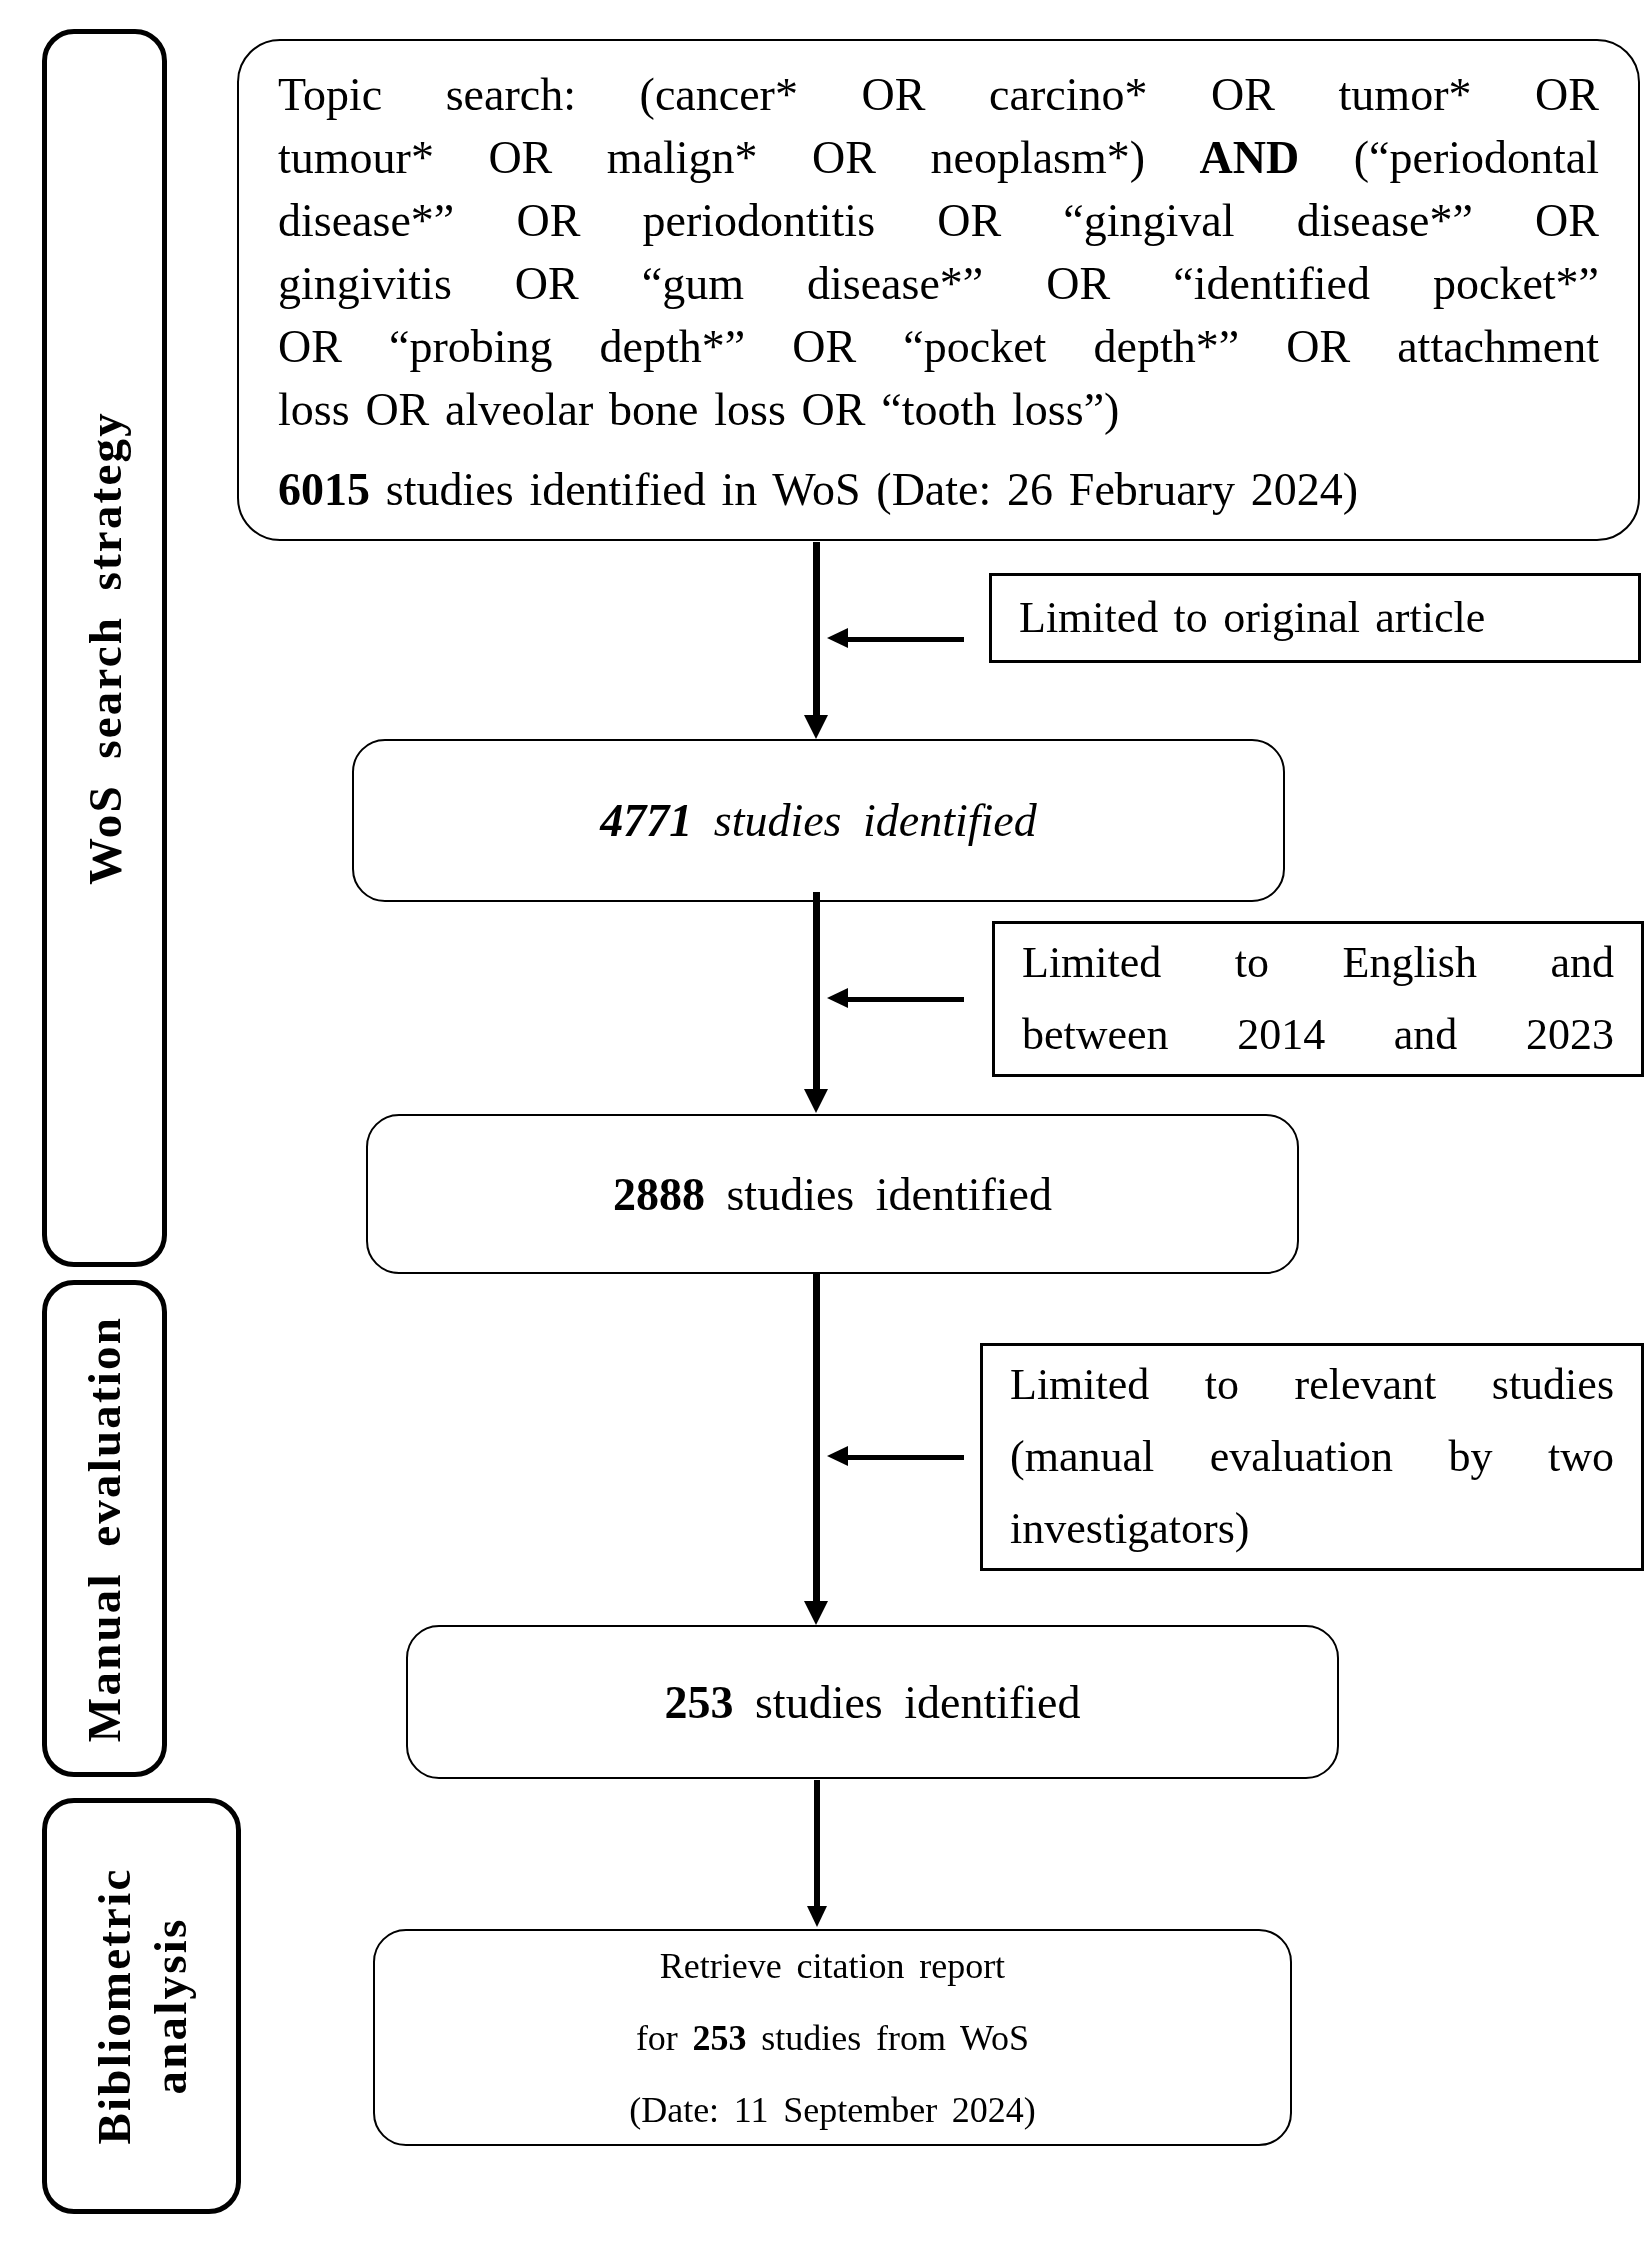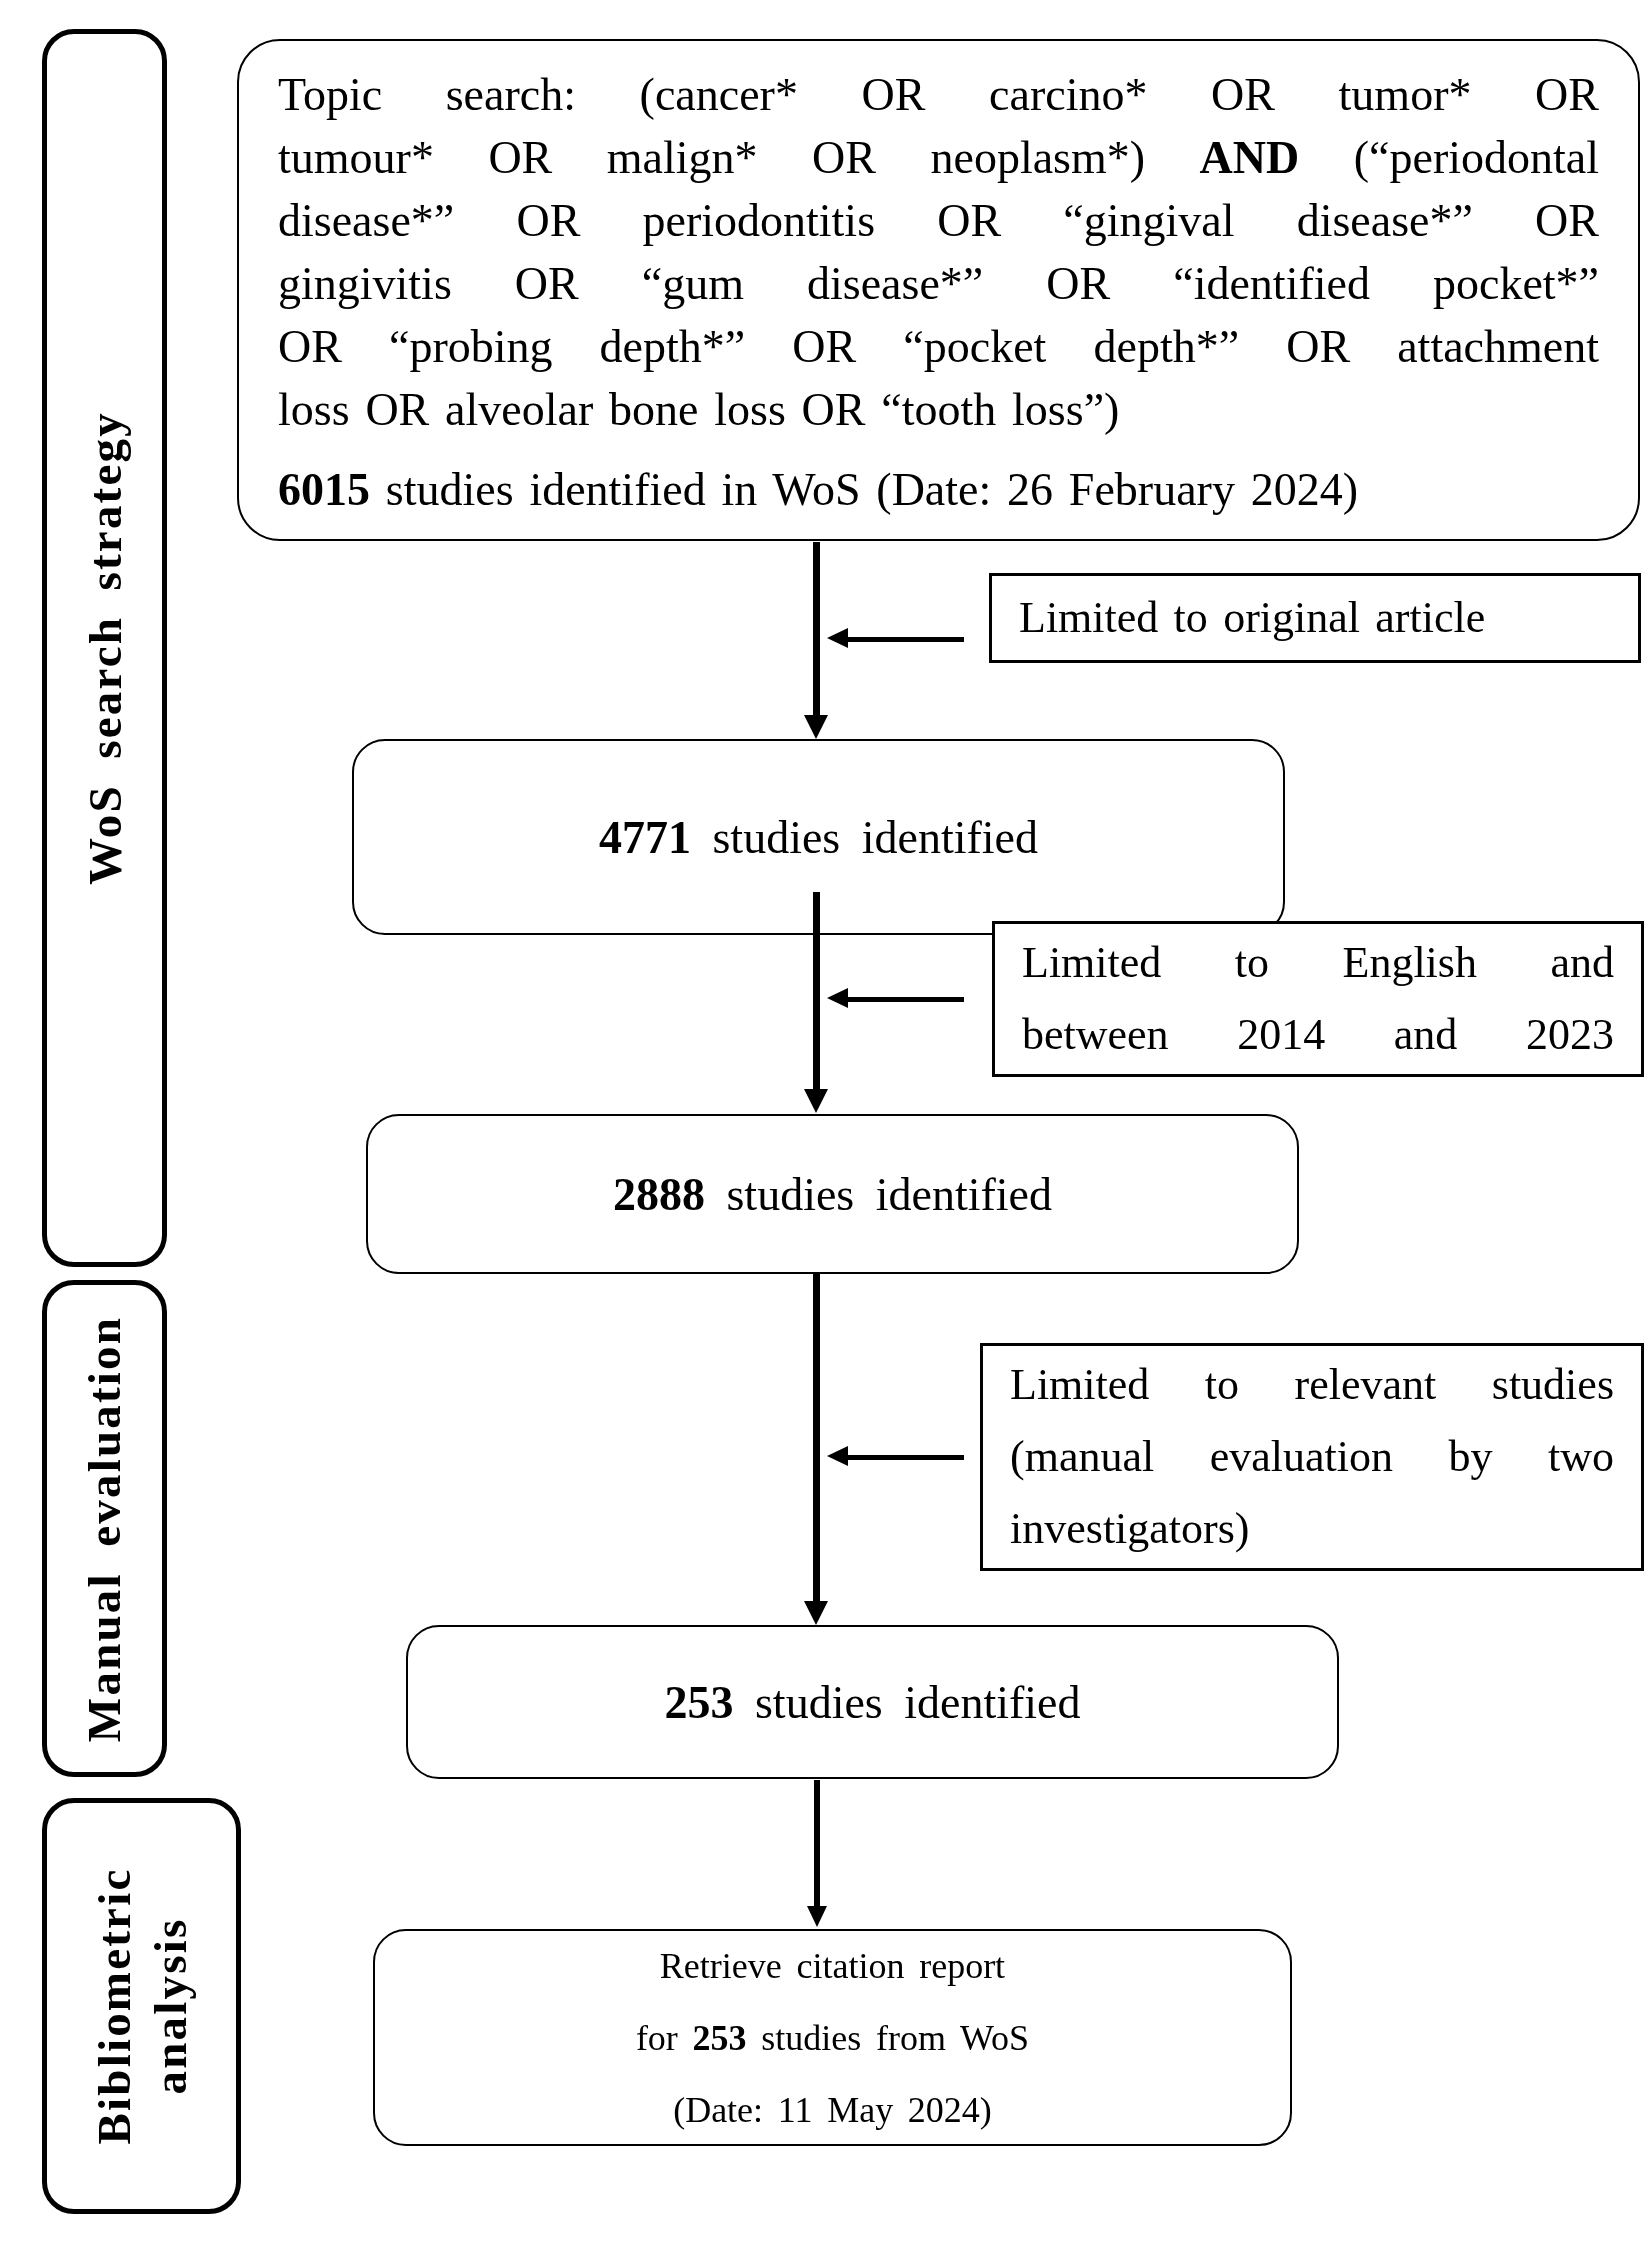--- a/index.html
+++ b/index.html
@@ -62,21 +62,21 @@
     border: 2.9px solid #000;
     border-radius: 33px;
     background: #fff;
     display: flex;
     align-items: center;
     justify-content: center;
     font-size: 46px;
     word-spacing: 10px;
     text-align: center;
   }
-  #step-4771 { left: 352px; top: 739px; width: 933px; height: 196px; }
+  #step-4771 { left: 352px; top: 739px; width: 933px; height: 163px; font-style: italic; }
   #step-2888 { left: 366px; top: 1114px; width: 933px; height: 160px; }
   #step-253  { left: 366px; top: 1625px; width: 933px; height: 154px; margin-left: 40px; }
 
   
   #final-box {
     position: absolute;
     left: 373px; top: 1929px; width: 919px; height: 217px;
     border: 2.9px solid #000;
     border-radius: 33px;
     background: #fff;
@@ -178,21 +178,21 @@
   </div>
   <div class="filter-box" id="filter-3">
     <div class="fline">Limited to relevant studies</div>
     <div class="fline">(manual evaluation by two</div>
     <div class="fline plain">investigators)</div>
   </div>
 
   <div id="final-box">
     <div>Retrieve citation report</div>
     <div><span>for </span><b>253</b><span> studies from WoS</span></div>
-    <div>(Date: 11 May 2024)</div>
+    <div>(Date: 11 September 2024)</div>
   </div>
 
   <div class="v-line" style="left:813px; top:542px;  height:173px;"></div>
   <div class="v-head" style="left:804px; top:715px;"></div>
 
   <div class="v-line" style="left:813px; top:892px; height:197px;"></div>
   <div class="v-head" style="left:804px; top:1089px;"></div>
 
   <div class="v-line" style="left:813px; top:1274px; height:327px;"></div>
   <div class="v-head" style="left:804px; top:1601px;"></div>

